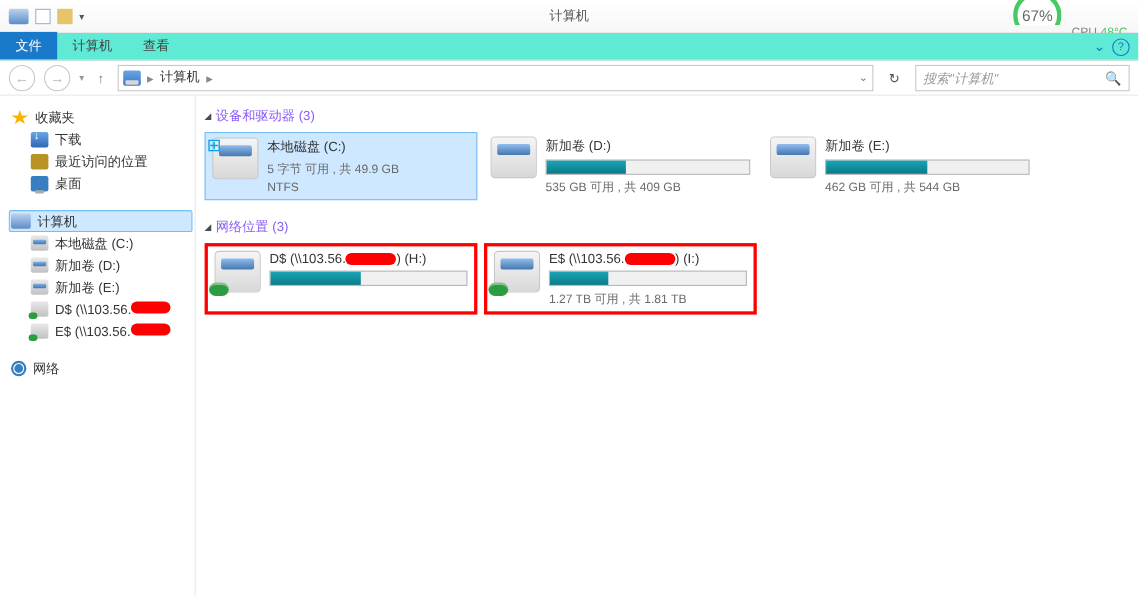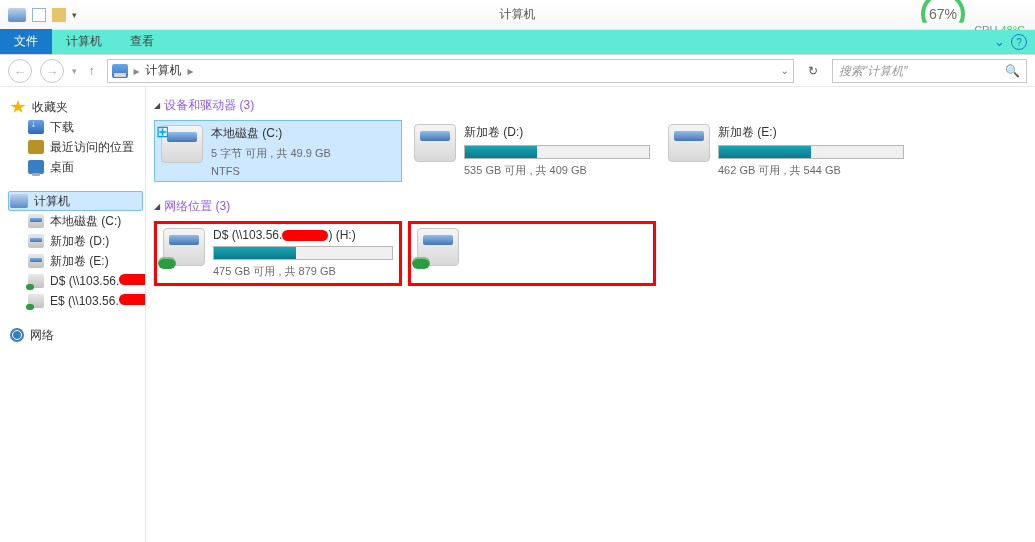--- a/index.html
+++ b/index.html
@@ -21,21 +21,21 @@
     .address-bar{flex:1;height:24px;border:1px solid #c8c8c8;display:flex;align-items:center;padding:0 4px;gap:6px;background:#fff}
     .addr-ico{width:16px;height:14px;background:linear-gradient(#6aa6e8,#3b75c4);border-radius:2px;display:inline-block;position:relative}
     .addr-ico:after{content:"";position:absolute;bottom:1px;left:2px;right:2px;height:4px;background:#d8d8d8;border-radius:1px}
     .addr-sep{color:#888}
     .addr-drop{margin-left:auto;color:#777;font-size:10px}
     .addr-refresh{width:22px;text-align:center;color:#555}
     .search-box{width:195px;height:24px;border:1px solid #c8c8c8;display:flex;align-items:center;padding:0 6px;color:#888}
     .search-box input{flex:1;border:none;outline:none;font-size:12px}
     .search-box input::placeholder{color:#9a9a9a;font-style:italic}
     .body-area{display:flex;height:calc(100% - 87px)}
-    .sidebar{width:146px;border-right:1px solid #e8e8e8;padding:10px 2px 10px 8px;overflow:hidden}
+    .sidebar{width:178px;border-right:1px solid #e8e8e8;padding:10px 2px 10px 8px;overflow:hidden}
     .tree-group{margin-bottom:14px}
     .tree-item{display:flex;align-items:center;gap:6px;padding:2px 2px;cursor:pointer;white-space:nowrap;height:20px}
     .tree-children{padding-left:18px}
     .ico{width:16px;height:14px;display:inline-block;flex-shrink:0}
     .ico-star{background:#f7b500;clip-path:polygon(50% 0,61% 35%,98% 35%,68% 57%,79% 91%,50% 70%,21% 91%,32% 57%,2% 35%,39% 35%)}
     .ico-download{background:linear-gradient(#6aa6e8,#2e67b2);border-radius:2px;position:relative}
     .ico-download:after{content:"↓";position:absolute;left:3px;top:-2px;color:#fff;font-size:10px}
     .ico-desktop{background:#3a7ec2;border-radius:2px;position:relative}
     .ico-desktop:after{content:"";position:absolute;bottom:-2px;left:4px;width:8px;height:3px;background:#aaa;border-radius:1px}
     .ico-recent{background:#b89324;border-radius:2px}
@@ -227,23 +227,31 @@
     <div class="drives-row">
       <div class="drive-card highlight">
         <div class="drive-icon net-drive"></div>
         <div class="drive-text">
           <div class="drive-name">
             <span>D$ (\\103.56.</span><span class="redact" style="width:46px"></span><span>) (H:)</span>
           </div>
           <div class="usage-bar">
               <div class="usage-fill" style="width:46%"></div>
             </div>
-          <div class="drive-stat">475 GB 可用 , 共 879 GB</div>
         </div>
       </div>
       <div class="drive-card highlight">
         <div class="drive-icon net-drive"></div>
+        <div class="drive-text">
+          <div class="drive-name">
+            <span>E$ (\\103.56.</span><span class="redact" style="width:46px"></span><span>) (I:)</span>
+          </div>
+          <div class="usage-bar">
+              <div class="usage-fill" style="width:30%"></div>
+            </div>
+          <div class="drive-stat">1.27 TB 可用 , 共 1.81 TB</div>
+        </div>
       </div>
     </div>
 
   </div>
 
 </div>
 
 </body></html>

